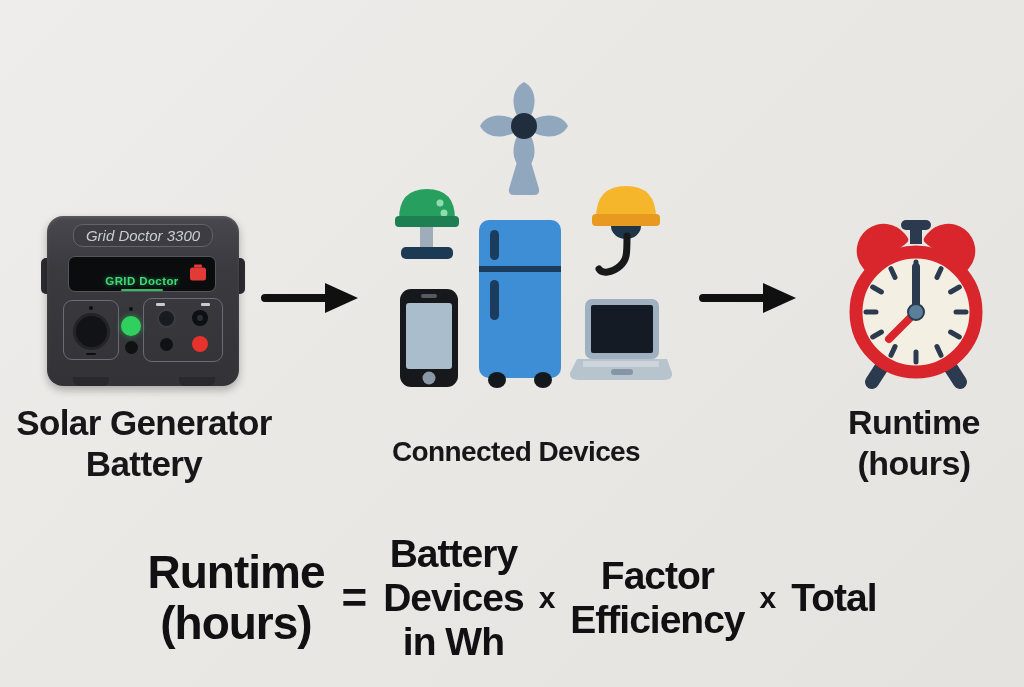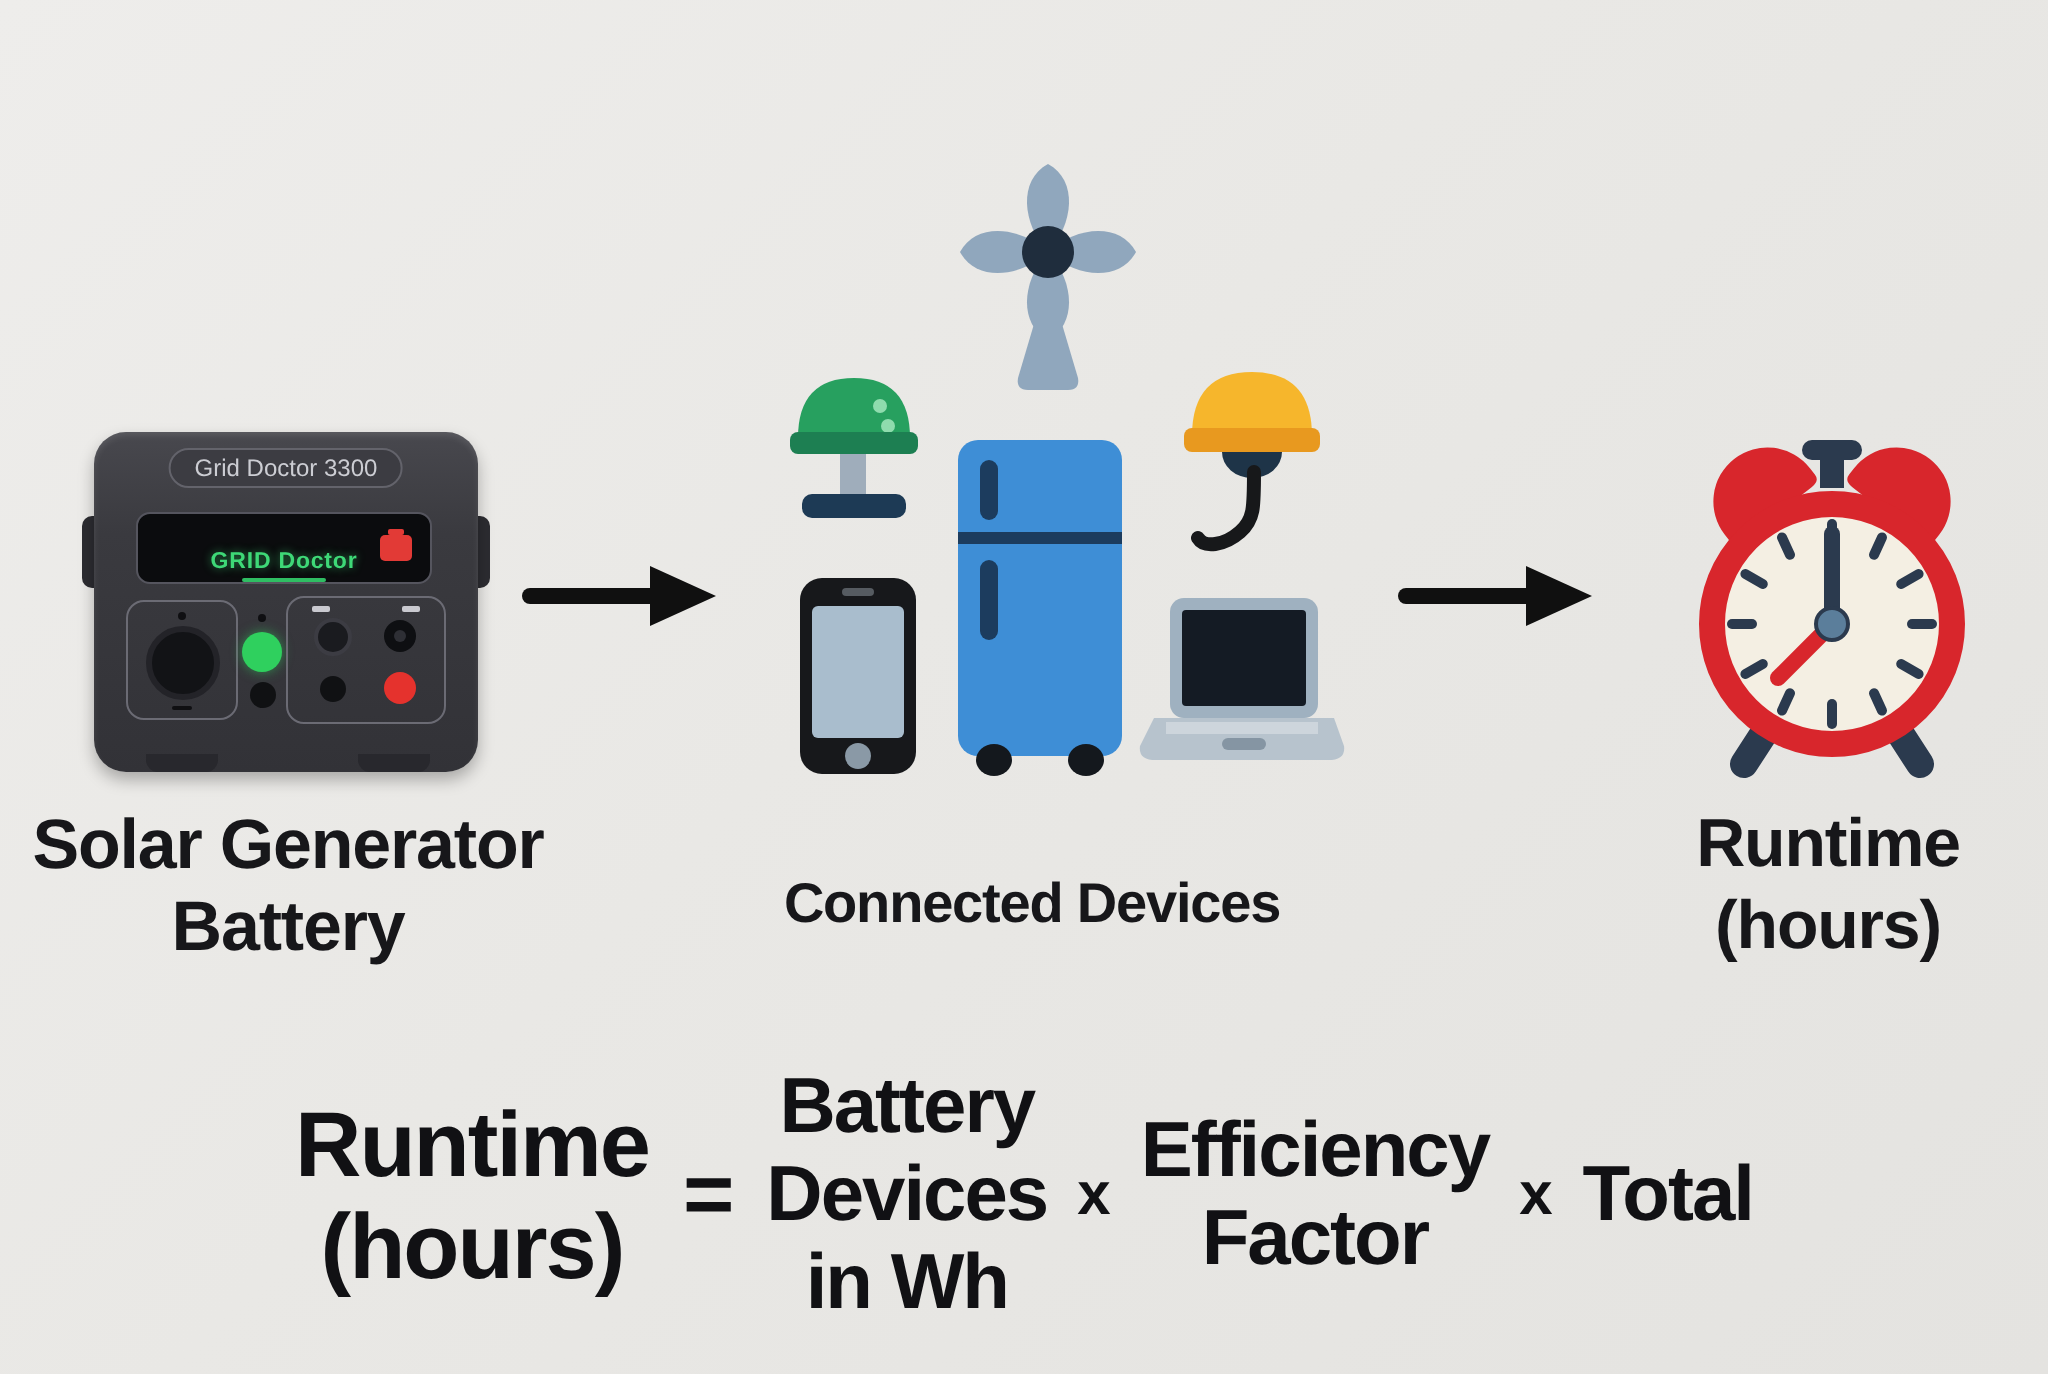--- a/index.html
+++ b/index.html
@@ -9,21 +9,21 @@
     font-family:"Liberation Sans",sans-serif;color:#141416;
   }
   .abs{position:absolute;}
   
   .generator{position:absolute;left:45px;top:216px;width:196px;height:178px;}
   .gen-handle{position:absolute;width:12px;height:36px;top:42px;background:#2c2c31;border-radius:5px;}
   .gen-handle.hl{left:-4px}.gen-handle.hr{right:-4px}
   .gen-body{position:absolute;inset:0 2px 8px 2px;background:linear-gradient(180deg,#48484e 0%,#3a3a3f 30%,#323237 100%);
     border-radius:16px;box-shadow:inset 0 2px 3px rgba(255,255,255,.10),0 4px 8px rgba(0,0,0,.28);}
   .gen-plate{position:absolute;left:50%;transform:translateX(-50%);top:8px;padding:2px 12px;
-    border:1px solid #63636b;border-radius:10px;background:#3c3c42;color:#cccdd3;font-size:12px;white-space:nowrap;}
+    border:1px solid #63636b;border-radius:10px;background:#3c3c42;color:#cccdd3;font-size:15px;white-space:nowrap;font-style:italic;}
   .gen-display{position:absolute;left:21px;top:40px;width:146px;height:34px;background:#0b0c0e;
     border:1px solid #55555e;border-radius:7px;display:flex;align-items:flex-end;justify-content:center;}
   .gen-display-text{color:#3ed877;font-size:11.5px;font-weight:bold;letter-spacing:.4px;text-align:center;
     text-shadow:0 0 4px rgba(62,216,119,.6);}
   .gen-underline{height:2.5px;width:42px;background:#2fbe63;margin:2px auto 0;border-radius:2px;}
   .gen-batt{position:absolute;right:9px;top:50%;transform:translateY(-50%);width:16px;height:13px;
     background:#e23a36;border-radius:2.5px;}
   .gen-batt::before{content:'';position:absolute;top:-3px;left:4px;width:8px;height:3px;background:#e23a36;border-radius:1px;}
   .gen-panel{position:absolute;left:16px;right:16px;top:84px;height:60px;display:flex;align-items:center;justify-content:space-between;}
   .gen-outlet-box{width:54px;height:58px;border:1px solid #6b6b74;border-radius:9px;display:flex;flex-direction:column;align-items:center;justify-content:center;gap:3px;}
@@ -214,22 +214,22 @@
       <span>(hours)</span>
     </div>
     <div class="f-eq">=</div>
     <div class="f-term">
       <span>Battery</span>
       <span>Devices</span>
       <span>in Wh</span>
     </div>
     <div class="f-op">x</div>
     <div class="f-term">
+      <span>Factor</span>
       <span>Efficiency</span>
-      <span>Factor</span>
     </div>
     <div class="f-op">x</div>
     <div class="f-term">
       <span>Total</span>
     </div>
   </div>
 
 </div>
 
 </body></html>

